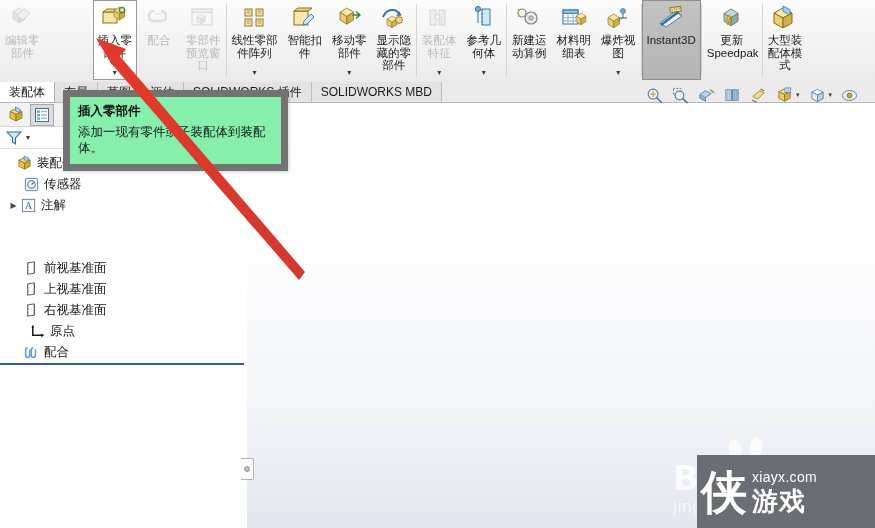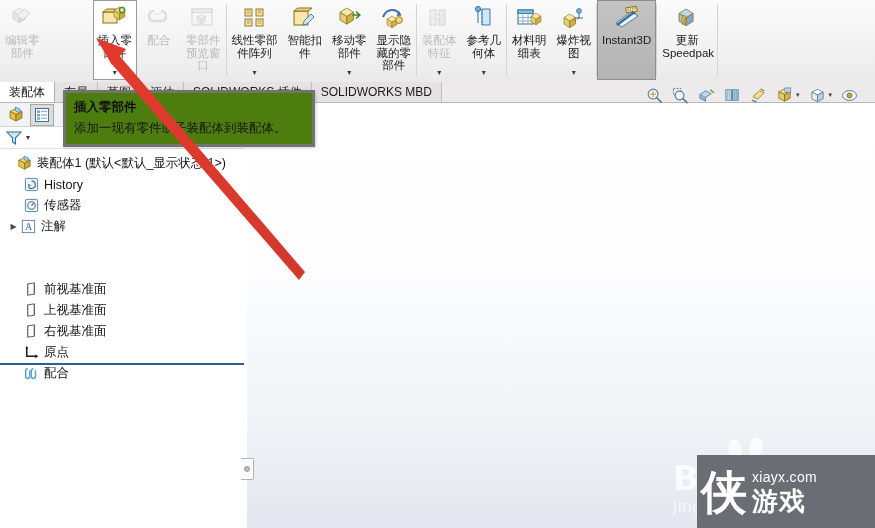--- a/index.html
+++ b/index.html
@@ -120,22 +120,22 @@
   }
   #grip{
     position:absolute;left:241px;top:458px;width:12px;height:20px;
     background:#fbfbfb;border:1px solid #b4b4b4;border-left:none;
     border-radius:0 2px 2px 0;display:flex;align-items:center;justify-content:center;
   }
   #grip i{display:block;width:6px;height:6px;border-radius:50%;background:#bdbdbd;border:1px solid #9a9a9a;box-sizing:border-box;}
 
   
   #tooltip{
-    position:absolute;left:63px;top:90px;width:252px;
-    background:#4d7c0f;border:3px solid #737373;
+    position:absolute;left:63px;top:90px;width:225px;
+    background:#86efac;border:7px solid #737373;
     box-shadow:1px 1px 3px rgba(0,0,0,.18);
     padding:6px 8px 8px 8px;box-sizing:border-box;z-index:40;
   }
   #tooltip .tt-title{font-size:12.5px;font-weight:bold;color:#101010;margin-bottom:4px;}
   #tooltip .tt-body{font-size:12.5px;color:#161616;line-height:16px;}
 
   
   #arrow{position:absolute;left:0;top:0;width:875px;height:528px;pointer-events:none;z-index:60;}
 
   
@@ -301,20 +301,32 @@
             <path d="M13,4 L13,20" stroke="#3b7ea8" stroke-width="1" stroke-dasharray="2.2,1.6"></path>
             <circle cx="9" cy="4" r="2.6" fill="#6fb3e0" stroke="#2d6e9c" stroke-width=".9"></circle>
             <path d="M9,6.6 L9,18" stroke="#2d6e9c" stroke-width="1"></path>
           </svg>
         </span>
         <span class="cap">参考几
 何体</span>
         <span class="caret">▾</span>
       </div>
       <div class="rsep"></div>
+      <div class="rbtn">
+        <span class="glyph">
+          <svg width="30" height="28" viewBox="0 0 30 28">
+            <circle cx="17" cy="13" r="6" fill="#ebebeb" stroke="#7f7f7f" stroke-width="1.2"></circle>
+            <circle cx="17" cy="13" r="2.1" fill="#cfcfcf" stroke="#7f7f7f" stroke-width=".9"></circle>
+            <circle cx="8" cy="8" r="4" fill="#f5f5f5" stroke="#7f7f7f" stroke-width="1.1"></circle>
+            <path d="M4,4 l2,2 M3,8 l2,0 M4,12 l2,-2" stroke="#c8a43a" stroke-width="1.2"></path>
+          </svg>
+        </span>
+        <span class="cap">新建运
+动算例</span>
+      </div>
       <div class="rbtn">
         <span class="glyph">
           <svg width="30" height="28" viewBox="0 0 30 28">
             <rect x="4" y="5" width="15" height="14" fill="#ffffff" stroke="#3b7ea8" stroke-width="1.1"></rect>
             <rect x="4" y="5" width="15" height="3.4" fill="#8cc2e4" stroke="#3b7ea8" stroke-width="1.1"></rect>
             <path d="M9,8.4 L9,19 M14,8.4 L14,19 M4,12.6 L19,12.6 M4,16 L19,16" stroke="#6fa0c2" stroke-width=".8"></path>
             <g transform="translate(17,8) scale(0.62)">
               <polygon points="0,5 8,0 16,5 8,10" fill="#f7e7a8" stroke="#8a6d1e" stroke-width=".9"></polygon>
               <polygon points="0,5 8,10 8,19 0,14" fill="#e8cf74" stroke="#8a6d1e" stroke-width=".9"></polygon>
               <polygon points="16,5 8,10 8,19 16,14" fill="#d0b146" stroke="#8a6d1e" stroke-width=".9"></polygon>
@@ -364,20 +376,33 @@
               <polygon points="0,5 8,10 8,19 0,14" fill="#9ec4de" stroke="#8a6d1e" stroke-width=".9"></polygon>
               <polygon points="16,5 8,10 8,19 16,14" fill="#7fa9c8" stroke="#8a6d1e" stroke-width=".9"></polygon>
             </g>
             <path d="M11,11 l3,0 -1.6,4 2.6,0 -4.4,5 1.2,-4 -2.4,0 Z" fill="#f0c030" stroke="#9a7b12" stroke-width=".7"></path>
           </svg>
         </span>
         <span class="cap">更新
 Speedpak</span>
       </div>
       <div class="rsep"></div>
+      <div class="rbtn">
+        <span class="glyph">
+          <svg width="30" height="28" viewBox="0 0 30 28">
+            <polygon points="4,8 13,3 22,8 13,13" fill="#f7e7a8" stroke="#8a6d1e" stroke-width="1"></polygon>
+            <polygon points="4,8 13,13 13,23 4,18" fill="#e8cf74" stroke="#8a6d1e" stroke-width="1"></polygon>
+            <polygon points="22,8 13,13 13,23 22,18" fill="#d0b146" stroke="#8a6d1e" stroke-width="1"></polygon>
+            <polygon points="13,1 20,4.6 20,10 13,6.4" fill="#9ed0ea" stroke="#3b7ea8" stroke-width=".8"></polygon>
+          </svg>
+        </span>
+        <span class="cap">大型装
+配体模
+式</span>
+      </div>
     </div>
 
   <div id="tabstrip">
       <div class="tab act">
         <span>装配体</span>
       </div>
       <div class="tab">
         <span>布局</span>
       </div>
       <div class="tab">
@@ -429,30 +454,20 @@
           <svg width="17" height="17" viewBox="0 0 18 18">
             <polygon points="3,5.5 9,2.5 15,5.5 9,8.5" fill="#f5d76e" stroke="#8a6d1e" stroke-width=".8"></polygon>
             <polygon points="3,5.5 9,8.5 9,15 3,12" fill="#e8c34a" stroke="#8a6d1e" stroke-width=".8"></polygon>
             <polygon points="15,5.5 9,8.5 9,15 15,12" fill="#cfa733" stroke="#8a6d1e" stroke-width=".8"></polygon>
             <polygon points="8.5,1 13,3.2 13,7 8.5,4.8" fill="#9ed0ea" stroke="#3b7ea8" stroke-width=".7"></polygon>
           </svg>
         </span>
         <span class="tlbl">装配体1  (默认&lt;默认_显示状态-1&gt;)</span>
       </div>
       <div id="tree-items">
-          <div class="tnode child" style="padding-left: 22px;">
-            <span class="tico">
-              <svg width="17" height="17" viewBox="0 0 18 18">
-                <rect x="2.5" y="2.5" width="13" height="13" rx="1.5" fill="#eef3f8" stroke="#5a7f9c" stroke-width="1"></rect>
-                <path d="M9,5.2 a4,4 0 1 1 -3.4,6" fill="none" stroke="#3b7ea8" stroke-width="1.3"></path>
-                <path d="M5.2,8.2 l.8,3 2.8,-1.4 Z" fill="#3b7ea8"></path>
-              </svg>
-            </span>
-            <span class="tlbl">History</span>
-          </div>
           <div class="tnode child" style="padding-left: 22px;">
             <span class="tico">
               <svg width="17" height="17" viewBox="0 0 18 18">
                 <rect x="2.5" y="2.5" width="13" height="13" rx="1.5" fill="#eef3f8" stroke="#5a7f9c" stroke-width="1"></rect>
                 <circle cx="9" cy="9" r="4" fill="none" stroke="#3b7ea8" stroke-width="1.1"></circle>
                 <path d="M9,9 l2.6,-2.2" stroke="#c0392b" stroke-width="1.2"></path>
               </svg>
             </span>
             <span class="tlbl">传感器</span>
           </div>
@@ -489,21 +504,21 @@
           <div class="tnode child" style=" align-items: center;">
             <span class="tico">
               <svg width="17" height="17" viewBox="0 0 18 18">
                 <path d="M5,3 L12,2 L12,14 L5,15 Z" fill="none" stroke="#5a5a5a" stroke-width="1"></path>
                 <path d="M5,3 L5,15" stroke="#5a5a5a" stroke-width="1" stroke-dasharray="2,1.4"></path>
                 <path d="M12,2 L12,14" stroke="#5a5a5a" stroke-width="1"></path>
               </svg>
             </span>
             <span class="tlbl">右视基准面</span>
           </div>
-          <div class="tnode child" style="padding-left: 22px; font-family: Liberation Serif, serif;">
+          <div class="tnode child" style="padding-left: 28px; font-family: Liberation Serif, serif;">
             <span class="tico">
               <svg width="17" height="17" viewBox="0 0 18 18">
                 <path d="M4,3 L4,13 L15,13" fill="none" stroke="#1b1b1b" stroke-width="1.6"></path>
                 <path d="M13,11 l3,2 -3,2 Z" fill="#1b1b1b"></path>
                 <path d="M2.6,5 l1.4,-3 1.4,3 Z" fill="#1b1b1b"></path>
               </svg>
             </span>
             <span class="tlbl">原点</span>
           </div>
           <div class="tnode child" style="padding-left: 22px;">

